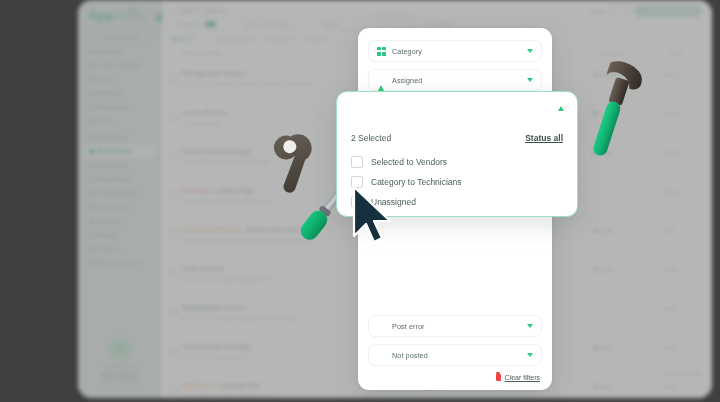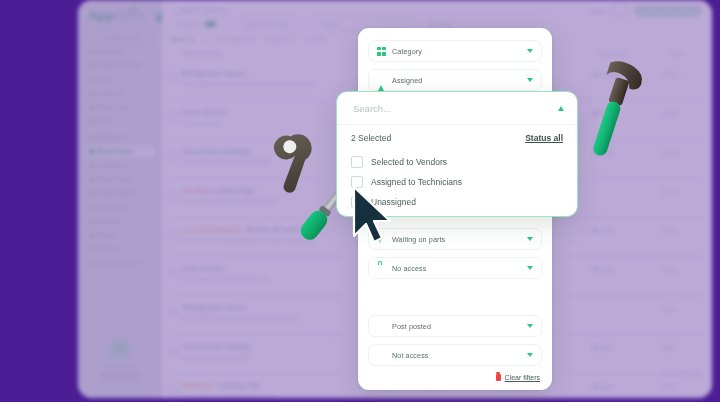--- a/index.html
+++ b/index.html
@@ -2,21 +2,21 @@
 <html><head>
 <meta charset="utf-8">
 <style>
   html,body{margin:0;padding:0;}
   body{
     width:720px;height:402px;overflow:hidden;position:relative;
     background:#ffffff;
     font-family:"Liberation Sans", sans-serif;
     -webkit-font-smoothing:antialiased;
   }
-  .app{position:absolute;inset:0;overflow:hidden;background:#4c1d95;}
+  .app{position:absolute;inset:0;overflow:hidden;background:#404040;}
 
   
   .bg-layer{position:absolute;inset:0;filter:blur(2.2px);opacity:.62;}
 
   
   .shell{position:absolute;left:78px;top:0;right:8px;bottom:4px;background:#fdfefe;border-radius:14px;}
   .sidebar{position:absolute;left:78px;top:0;width:84px;bottom:4px;background:#e9efee;border-radius:14px 0 0 14px;}
   .logo{position:absolute;left:10px;top:8px;width:66px;height:20px;color:#8fd8b8;font-size:13px;font-weight:700;letter-spacing:.2px;}
   .logo b{color:#cfe6dd;}
   .logo-dot{position:absolute;right:-12px;top:5px;width:10px;height:10px;border-radius:50%;background:#9ddcc0;}
@@ -340,62 +340,49 @@
     <div class="f-item" style="top:70px">
       <span class="f-ico"></span>
       <span class="lab">Assigned to</span>
       <span class="caret"></span>
     </div>
     <div class="f-item" style="top:99px">
       <span class="f-ico"></span>
       <span class="lab">Status</span>
       <span class="caret"></span>
     </div>
-    <div class="f-item" style="top:200px">
-      <span class="f-ico ic-wrench">⚲</span>
-      <span class="lab">Waiting on parts</span>
-      <span class="caret"></span>
-    </div>
-    <div class="f-item" style="top:229px">
-      <span class="f-ico"><span class="ic-lock"></span></span>
-      <span class="lab">No access</span>
-      <span class="caret"></span>
-    </div>
     <div class="f-item" style="top:287px">
       <span class="f-ico"><span class="ic-dot"></span></span>
-      <span class="lab">Post posted</span>
+      <span class="lab">Post error</span>
       <span class="caret"></span>
     </div>
     <div class="f-item" style="top:316px">
       <span class="f-ico"><span class="ic-dot"></span></span>
-      <span class="lab">Not access</span>
+      <span class="lab">Not posted</span>
       <span class="caret"></span>
     </div>
     <div class="clear">
       <span class="trash"></span>
       <span>Clear filters</span>
     </div>
   </div>
 
   <div class="dropdown">
-    <div class="dd-search">
-      <input placeholder="Search..." style="">
-    </div>
     <span class="dd-caret"></span>
     <div class="dd-head">
       <span class="dd-sel">2 Selected</span>
       <span class="dd-all">Status all</span>
     </div>
     <div class="dd-opt" style="top:64px">
       <span class="dd-box"></span>
       <span>Selected to Vendors</span>
     </div>
     <div class="dd-opt" style="top:84px">
       <span class="dd-box"></span>
-      <span>Assigned to Technicians</span>
+      <span>Category to Technicians</span>
     </div>
     <div class="dd-opt" style="top:104px">
       <span class="dd-box"></span>
       <span>Unassigned</span>
     </div>
   </div>
 
   <svg class="tool wrench" width="70" height="62" viewBox="0 0 70 62">
     <defs>
       <linearGradient id="gw" x1="0" y1="0" x2="1" y2="1">

